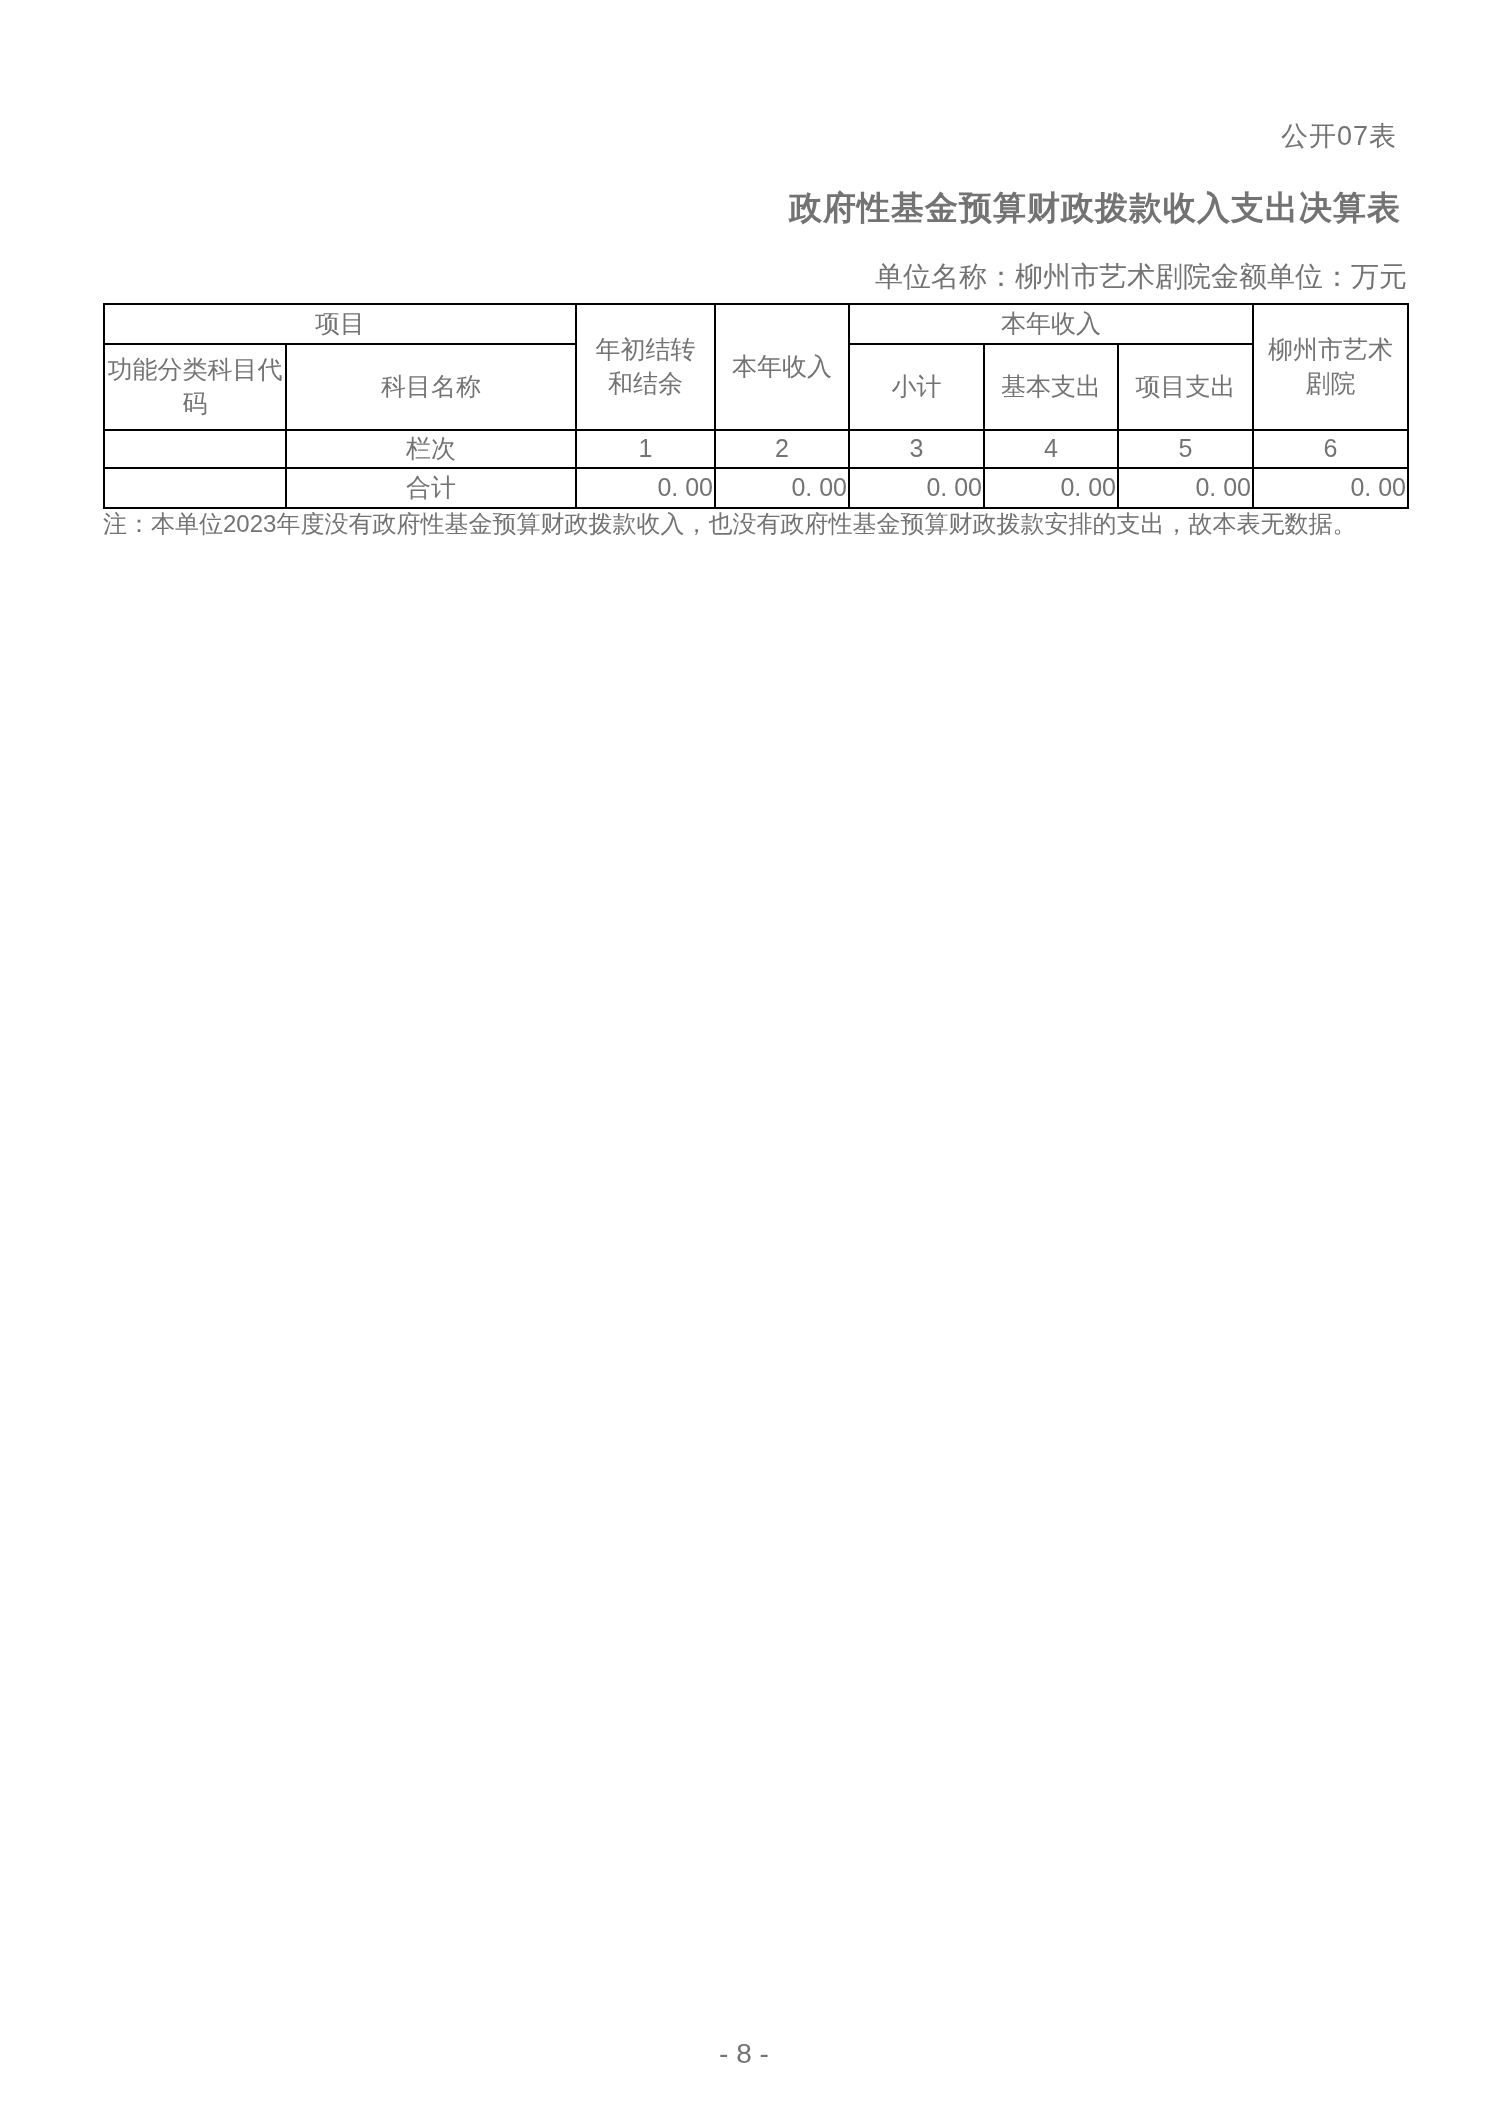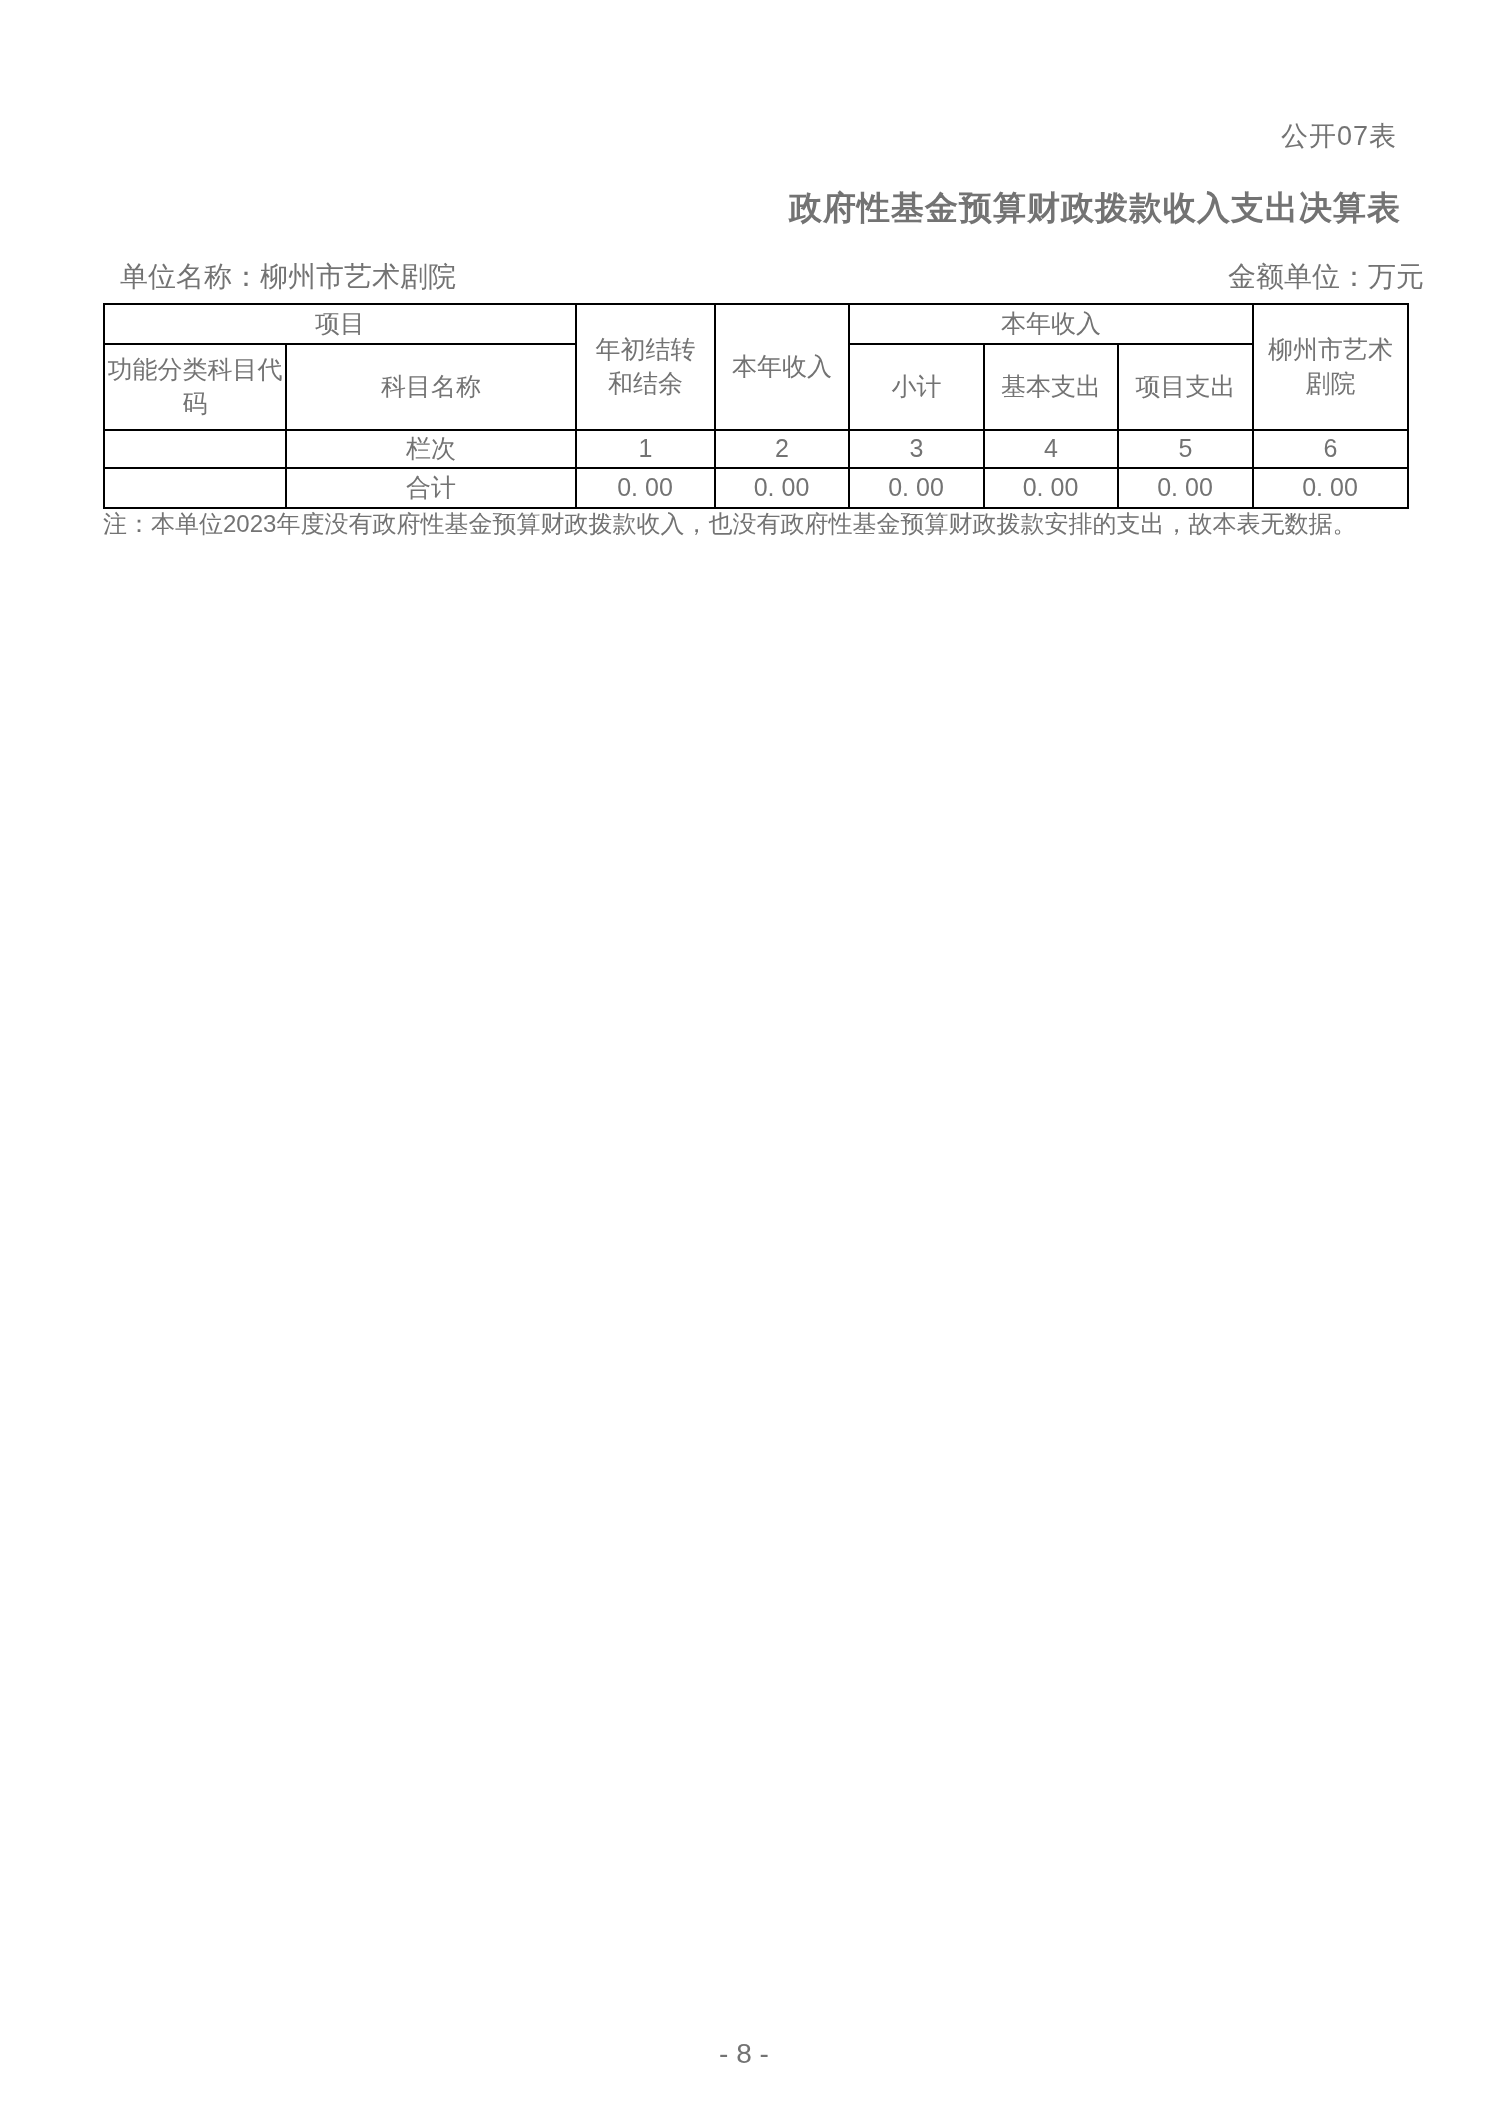--- a/index.html
+++ b/index.html
@@ -30,26 +30,25 @@
     width: 1304px;
     margin: 0;
     text-align: right;
     font-size: 33px;
     font-weight: bold;
     letter-spacing: 1px;
   }
   .meta-row {
     position: absolute;
     top: 258px;
-    left: 120px;
+    left: 103px;
     width: 1304px;
     display: flex;
-    justify-content: space-between;
+    justify-content: flex-end;
     font-size: 28px;
-    gap: 20px;
   }
   .fiscal-table {
     position: absolute;
     top: 303px;
     left: 103px;
     width: 1304px;
     border-collapse: collapse;
     table-layout: fixed;
   }
   .fiscal-table td {
@@ -63,21 +62,21 @@
   }
   .row-top    td { height: 38px; }
   .row-sub    td { height: 84px; }
   .row-index  td { height: 36px; }
   .row-total  td { height: 38px; }
   .fiscal-table td.pad-wrap {
     padding-left: 10px;
     padding-right: 10px;
   }
   .fiscal-table td.num {
-    text-align: center;
+    text-align: right;
     padding-right: 1px;
     white-space: nowrap;
   }
   .note {
     position: absolute;
     top: 508px;
     left: 103px;
     width: 1304px;
     font-size: 24px;
     line-height: 1.3;

